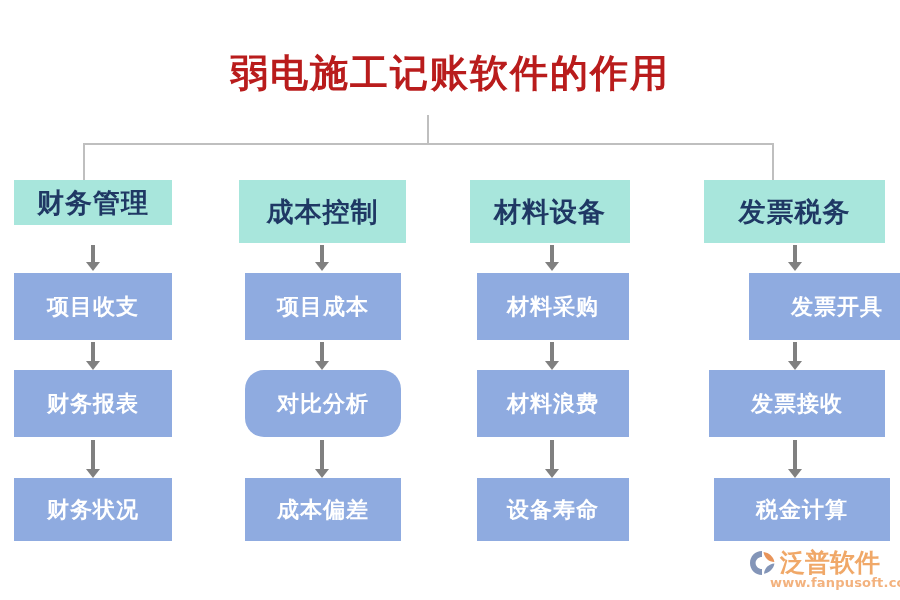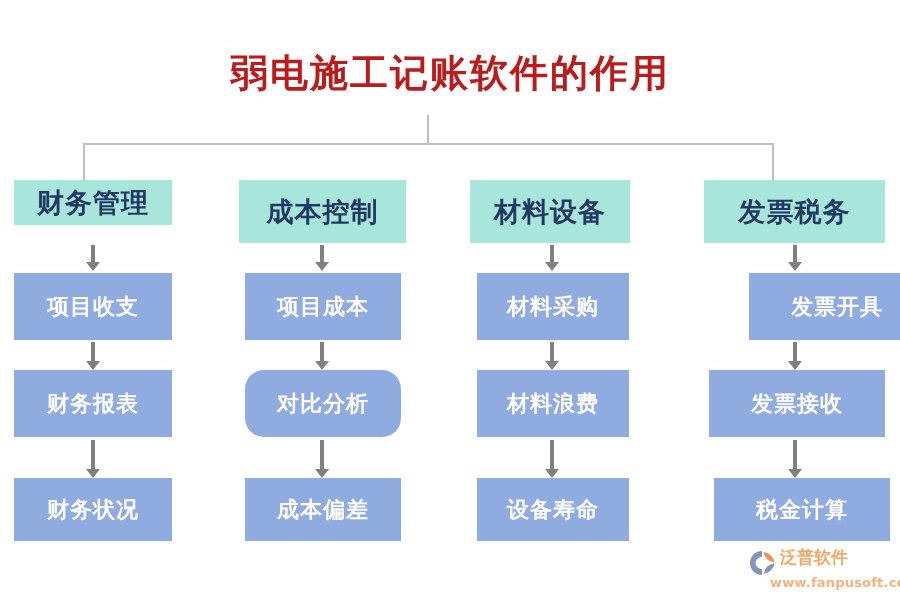--- a/index.html
+++ b/index.html
@@ -108,21 +108,21 @@
     left: 0px;
     top: 2px;
     width: 30px;
     height: 30px;
   }
   #logo-name {
     position: absolute;
     left: 32px;
     top: 0px;
     font-family: "DejaVu Sans", "Liberation Sans", sans-serif;
-    font-size: 17px;
+    font-size: 25px;
     font-weight: bold;
     color: #F0A868;
     letter-spacing: 0px;
     white-space: nowrap;
   }
   #logo-url {
     position: absolute;
     left: 22px;
     top: 29px;
     font-family: "DejaVu Sans", "Liberation Sans", sans-serif;

